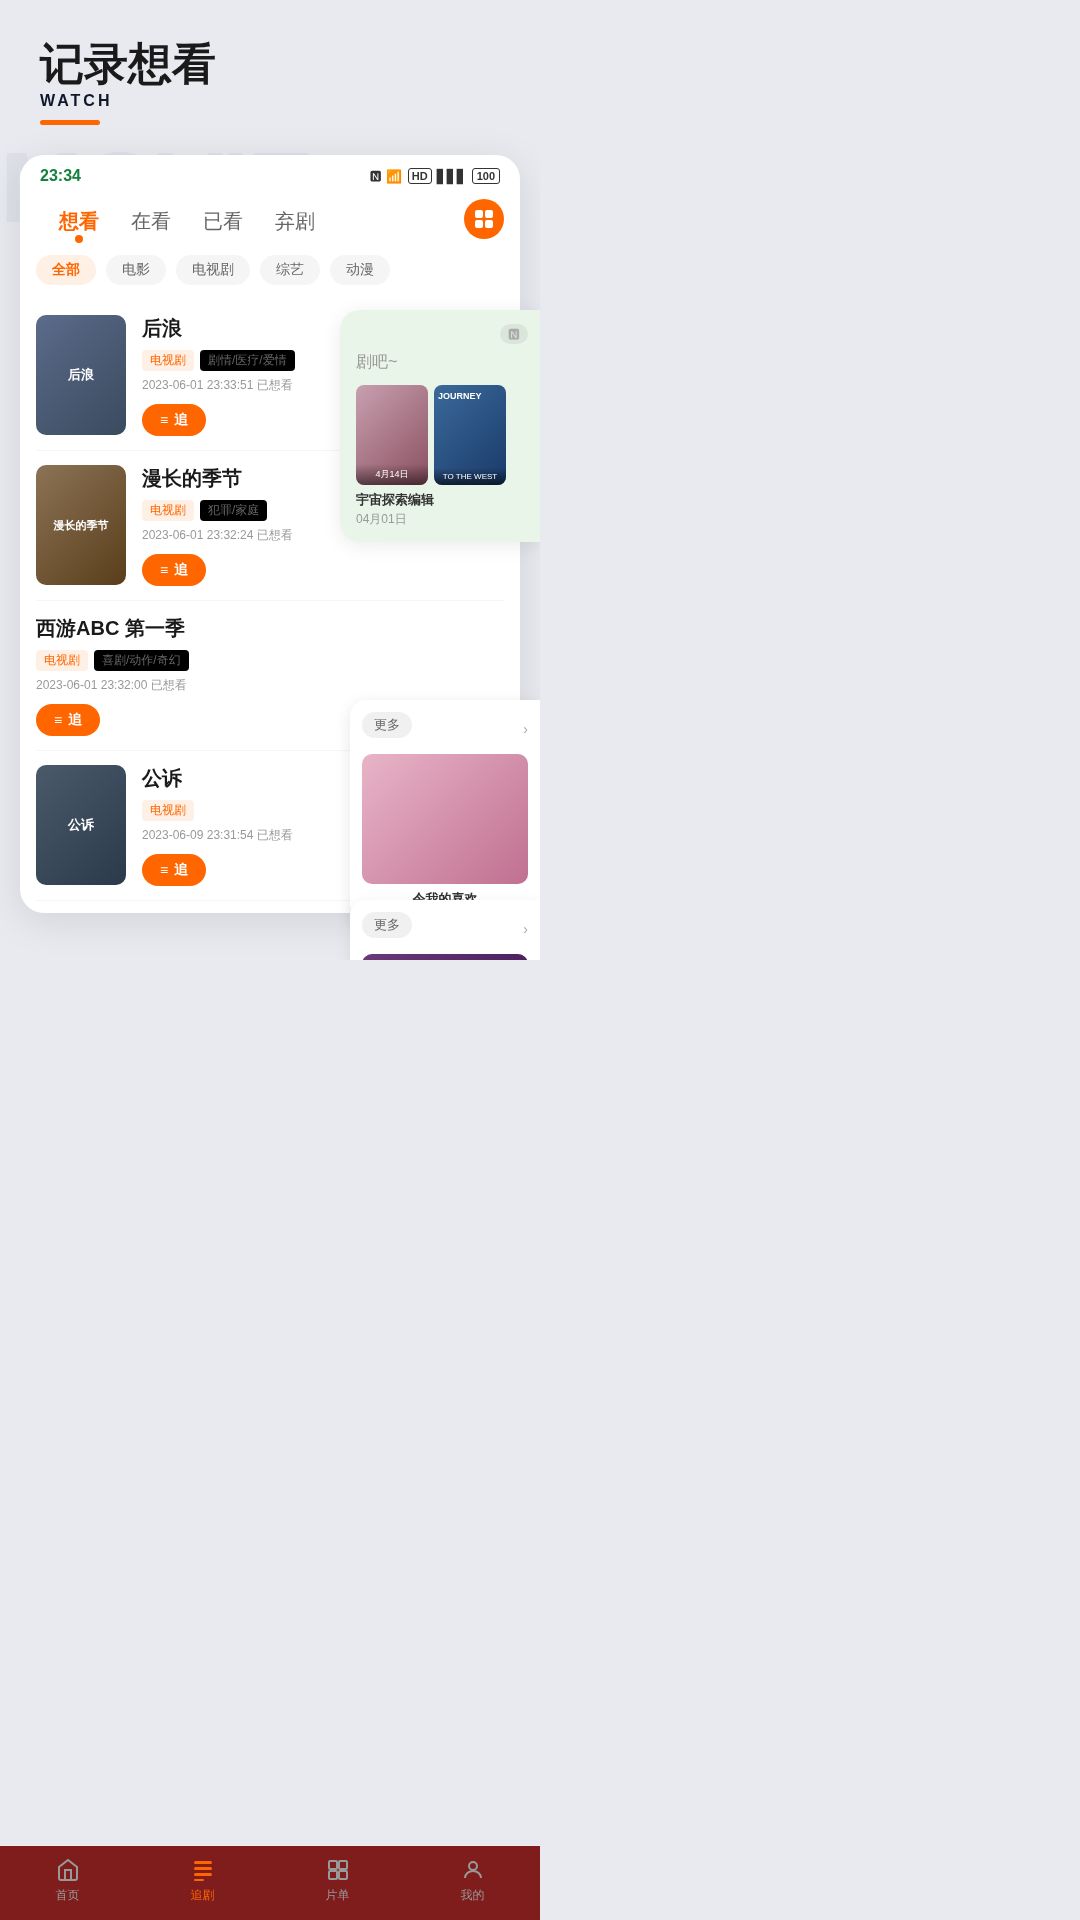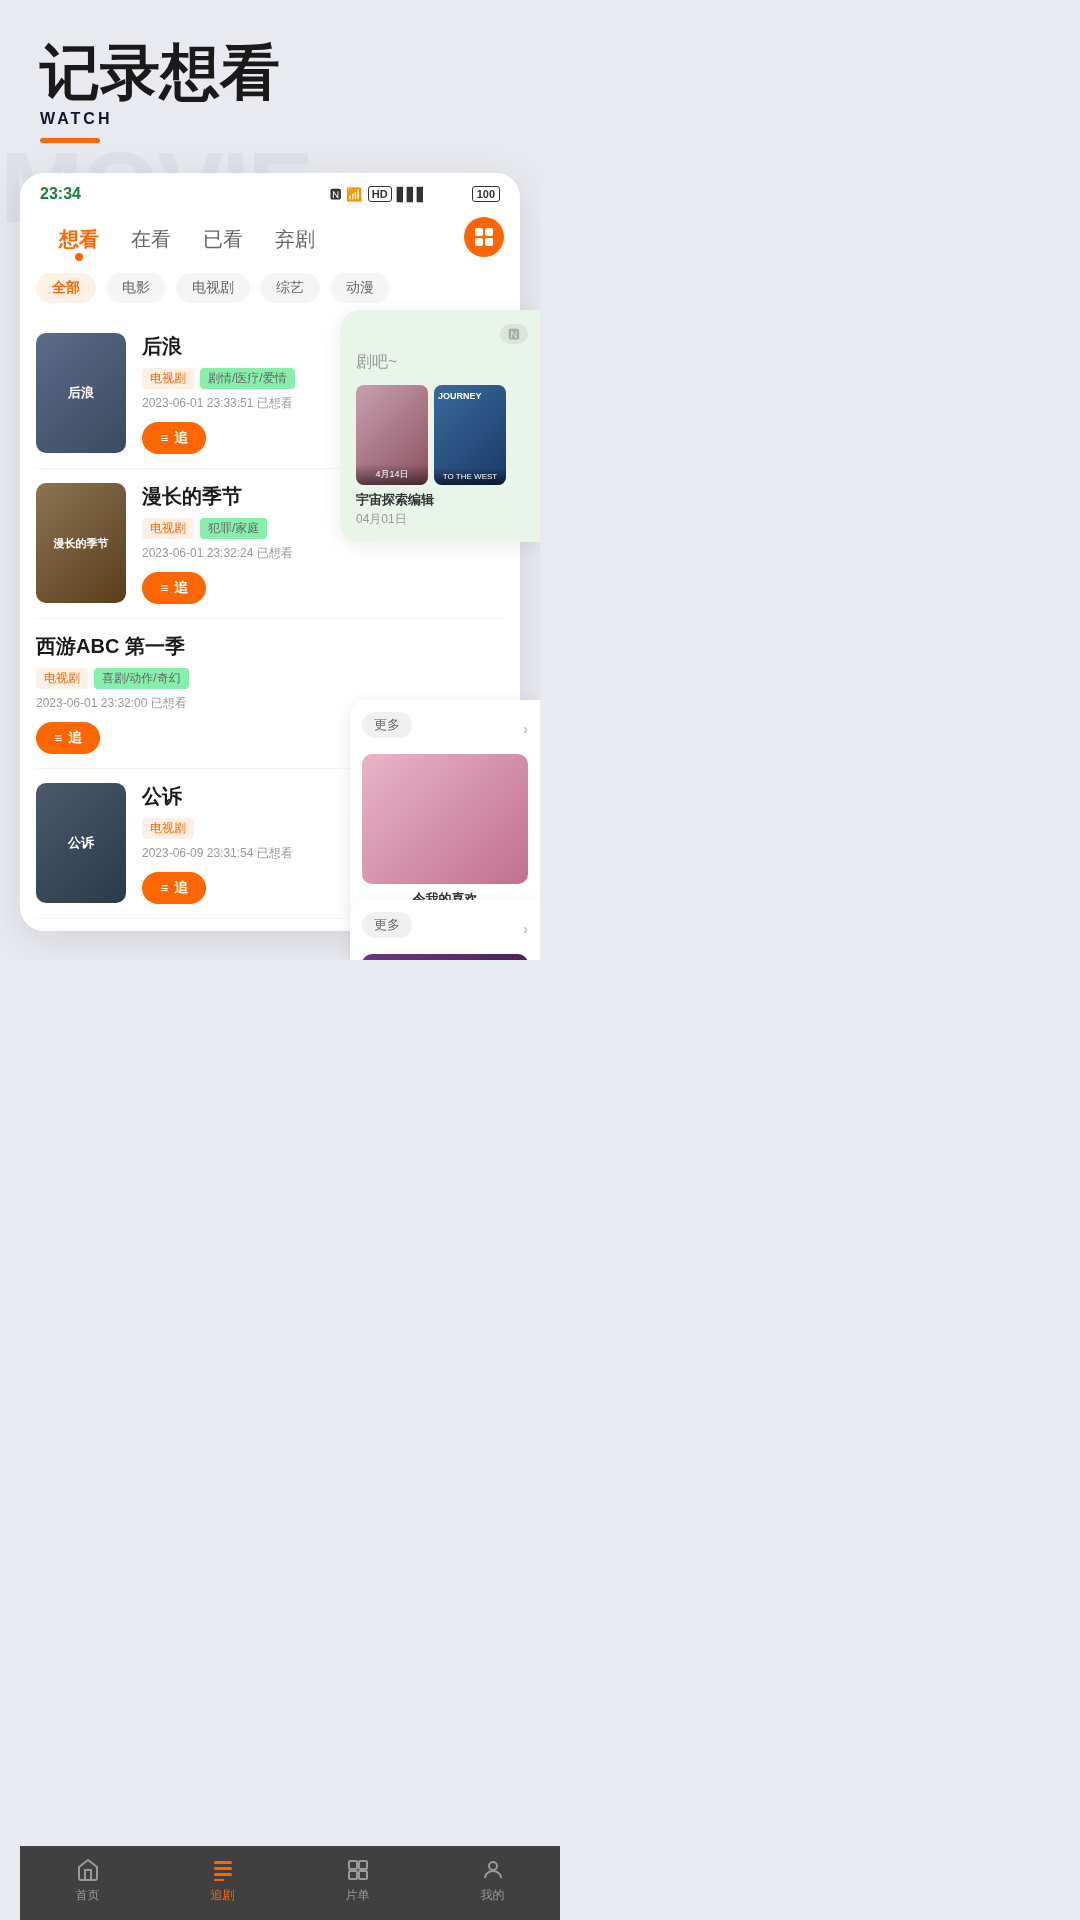--- a/index.html
+++ b/index.html
@@ -11,21 +11,21 @@
       font-family: -apple-system, 'PingFang SC', 'Helvetica Neue', sans-serif;
       position: relative;
       overflow-x: hidden;
     }
 
     
     .header-area {
       padding: 40px 40px 20px 40px;
     }
     .header-title {
-      font-size: 60px;
+      font-size: 44px;
       font-weight: 900;
       color: #1a1a1a;
       line-height: 1.1;
     }
     .header-subtitle {
       font-size: 16px;
       font-weight: 600;
       color: #0f172a;
       letter-spacing: 3px;
       margin-top: 4px;
@@ -84,21 +84,20 @@
       font-size: 13px;
       color: #333;
     }
     .battery-box {
       border: 1.5px solid #333;
       border-radius: 3px;
       padding: 1px 4px;
       font-size: 11px;
       font-weight: 700;
       color: #333;
-      margin-left: 40px;
     }
 
     
     .tab-bar {
       display: flex;
       align-items: flex-end;
       padding: 8px 16px 4px 16px;
       gap: 0;
       margin-left: 7px;
     }
@@ -220,21 +219,21 @@
     .tag {
       padding: 2px 8px;
       border-radius: 4px;
       font-size: 12px;
     }
     .tag-type {
       background: #fff0e6;
       color: #f60;
     }
     .tag-genre {
-      background: #86efac;
+      background: #000000;
       color: #666;
     }
     .item-meta {
       font-size: 12px;
       color: #999;
       margin-bottom: 10px;
     }
     .chase-btn {
       display: inline-flex;
       align-items: center;
@@ -250,28 +249,27 @@
     .chase-btn-icon {
       font-size: 14px;
     }
 
     
     .bottom-nav {
       position: fixed;
       bottom: 0;
       left: 0;
       width: 540px;
-      background: #404040;
+      background: #7f1d1d;
       display: flex;
       justify-content: space-around;
       align-items: center;
       padding: 10px 0 16px 0;
       border-top: 1px solid #eee;
       z-index: 100;
-      margin-left: 20px;
     }
     .nav-item {
       display: flex;
       flex-direction: column;
       align-items: center;
       gap: 3px;
       cursor: pointer;
       min-width: 70px;
     }
     .nav-icon {

